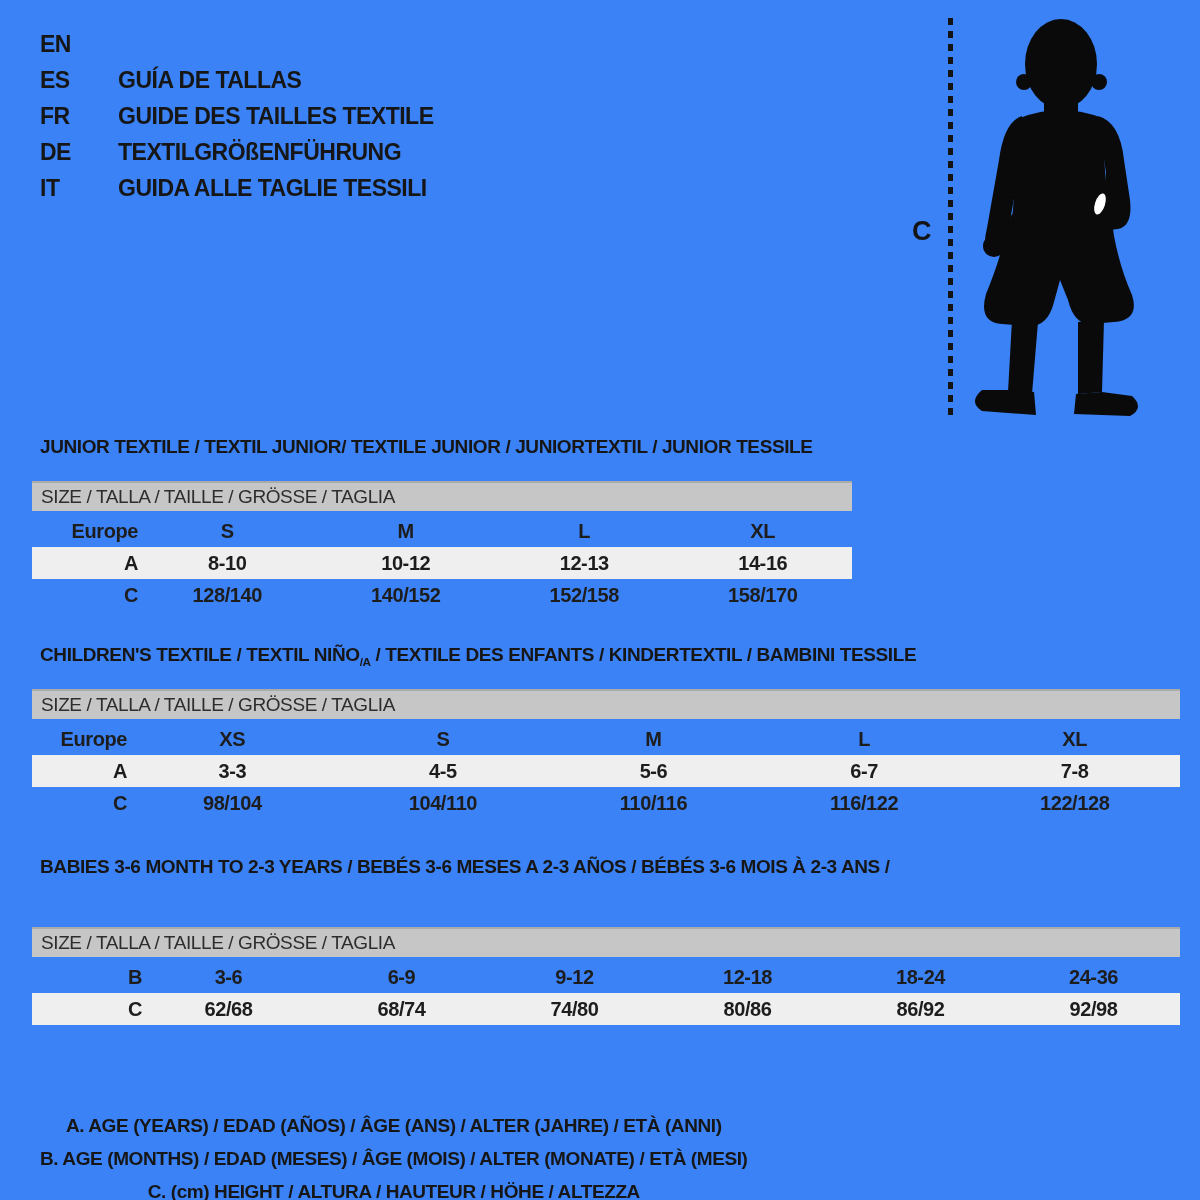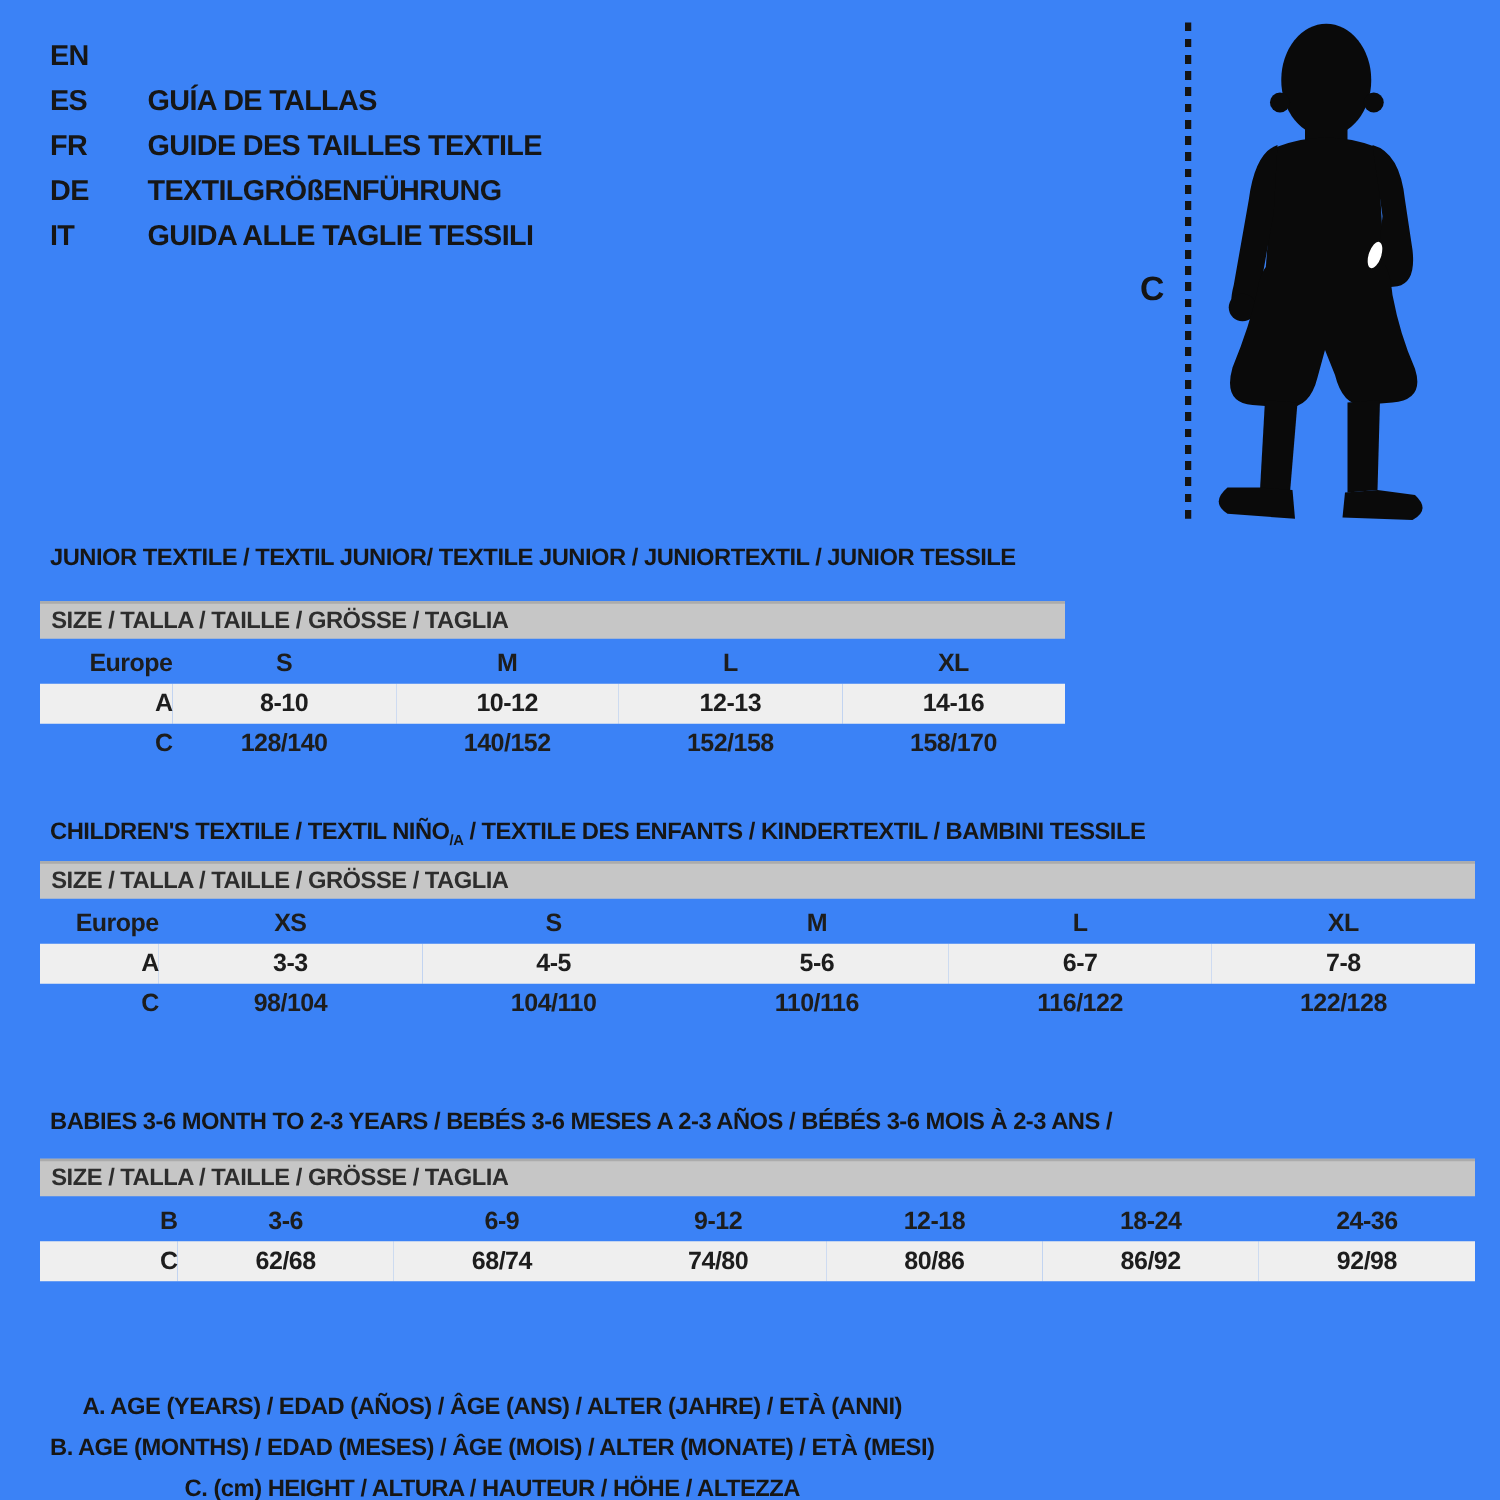--- a/index.html
+++ b/index.html
@@ -42,21 +42,21 @@
     font-weight:700; font-size:19px; letter-spacing:-0.4px;
     color:#161616; white-space:nowrap; line-height:22px;
   }
   .ts-sub { font-size:0.62em; vertical-align:sub; }
 
   
   .size-table { position:absolute; left:32px; }
   .size-bar {
     height:30px; line-height:27px;
     background:#c6c6c6; border-top:2px solid #ababab;
-    font-weight:700; font-size:19px; letter-spacing:-0.4px;
+    font-weight:400; font-size:19px; letter-spacing:-0.4px;
     color:#2d2d2d; padding-left:9px; white-space:nowrap;
   }
   .size-table table {
     width:100%; margin-top:4px;
     border-collapse:collapse; table-layout:fixed;
   }
   .size-table td {
     height:32px; font-weight:700; font-size:20px; letter-spacing:-0.4px;
     text-align:center; vertical-align:middle; padding:0; color:#1d1d1d;
   }
@@ -162,21 +162,21 @@
           <td class="lbl">C</td>
           <td>128/140</td>
           <td>140/152</td>
           <td>152/158</td>
           <td>158/170</td>
         </tr>
       </tbody>
     </table>
   </div>
 
-  <div class="section-title" style="top:644px;margin-top:11px;"><span>CHILDREN'S TEXTILE / TEXTIL NIÑO</span><span class="ts-sub">/A</span><span> / TEXTILE DES ENFANTS / KINDERTEXTIL / BAMBINI TESSILE</span></div>
+  <div class="section-title" style="top:644px;"><span>CHILDREN'S TEXTILE / TEXTIL NIÑO</span><span class="ts-sub">/A</span><span> / TEXTILE DES ENFANTS / KINDERTEXTIL / BAMBINI TESSILE</span></div>
 
   <div class="size-table w-wide" style="top:689px;">
     <div class="size-bar">SIZE / TALLA / TAILLE / GRÖSSE / TAGLIA</div>
     <table>
       <colgroup>
           <col class="lab-children">
           <col>
           <col>
           <col>
           <col>
@@ -205,21 +205,21 @@
           <td>104/110</td>
           <td>110/116</td>
           <td>116/122</td>
           <td>122/128</td>
         </tr>
       </tbody>
     </table>
   </div>
 
   <div class="section-title" style="top:851px;">
-    <div style="line-height:31px;margin-top:31px;">BABIES 3-6 MONTH TO 2-3 YEARS / BEBÉS 3-6 MESES A 2-3 AÑOS / BÉBÉS 3-6 MOIS À 2-3 ANS /</div>
+    <div style="line-height:31px;">BABIES 3-6 MONTH TO 2-3 YEARS / BEBÉS 3-6 MESES A 2-3 AÑOS / BÉBÉS 3-6 MOIS À 2-3 ANS /</div>
   </div>
 
   <div class="size-table w-wide" style="top:927px;">
     <div class="size-bar">SIZE / TALLA / TAILLE / GRÖSSE / TAGLIA</div>
     <table>
       <colgroup>
           <col class="lab-babies">
           <col>
           <col>
           <col>

